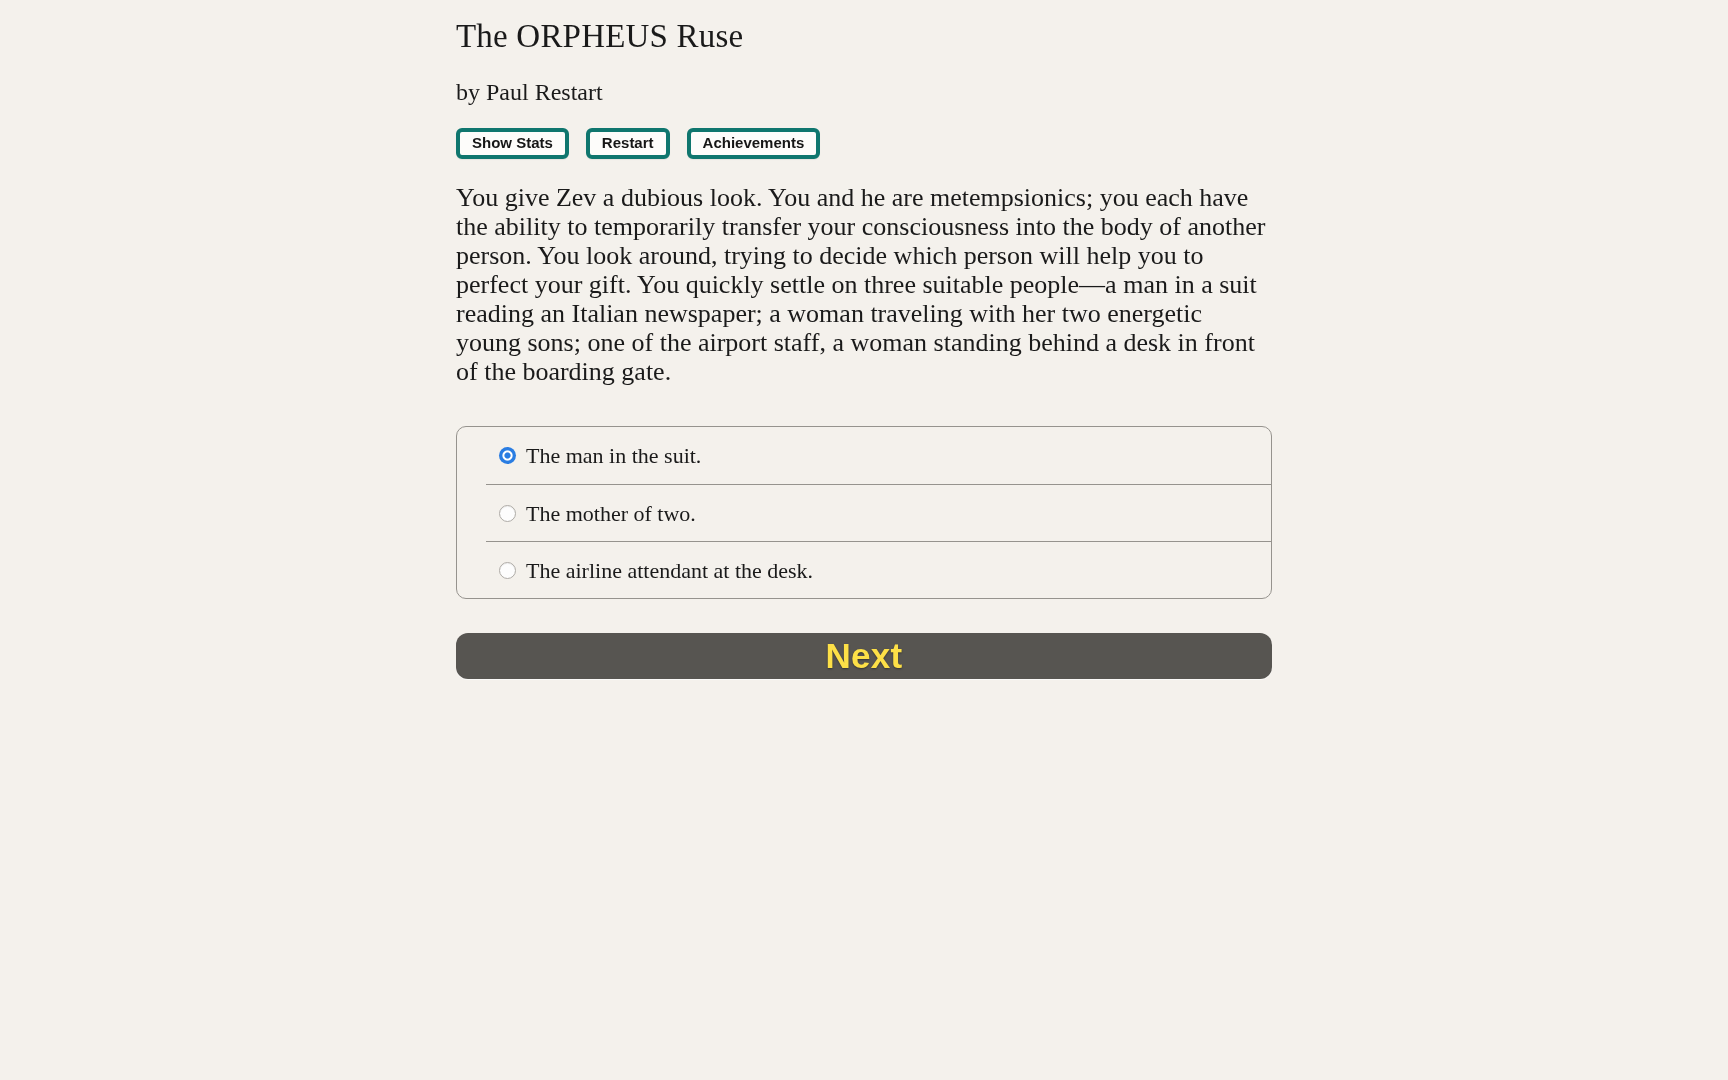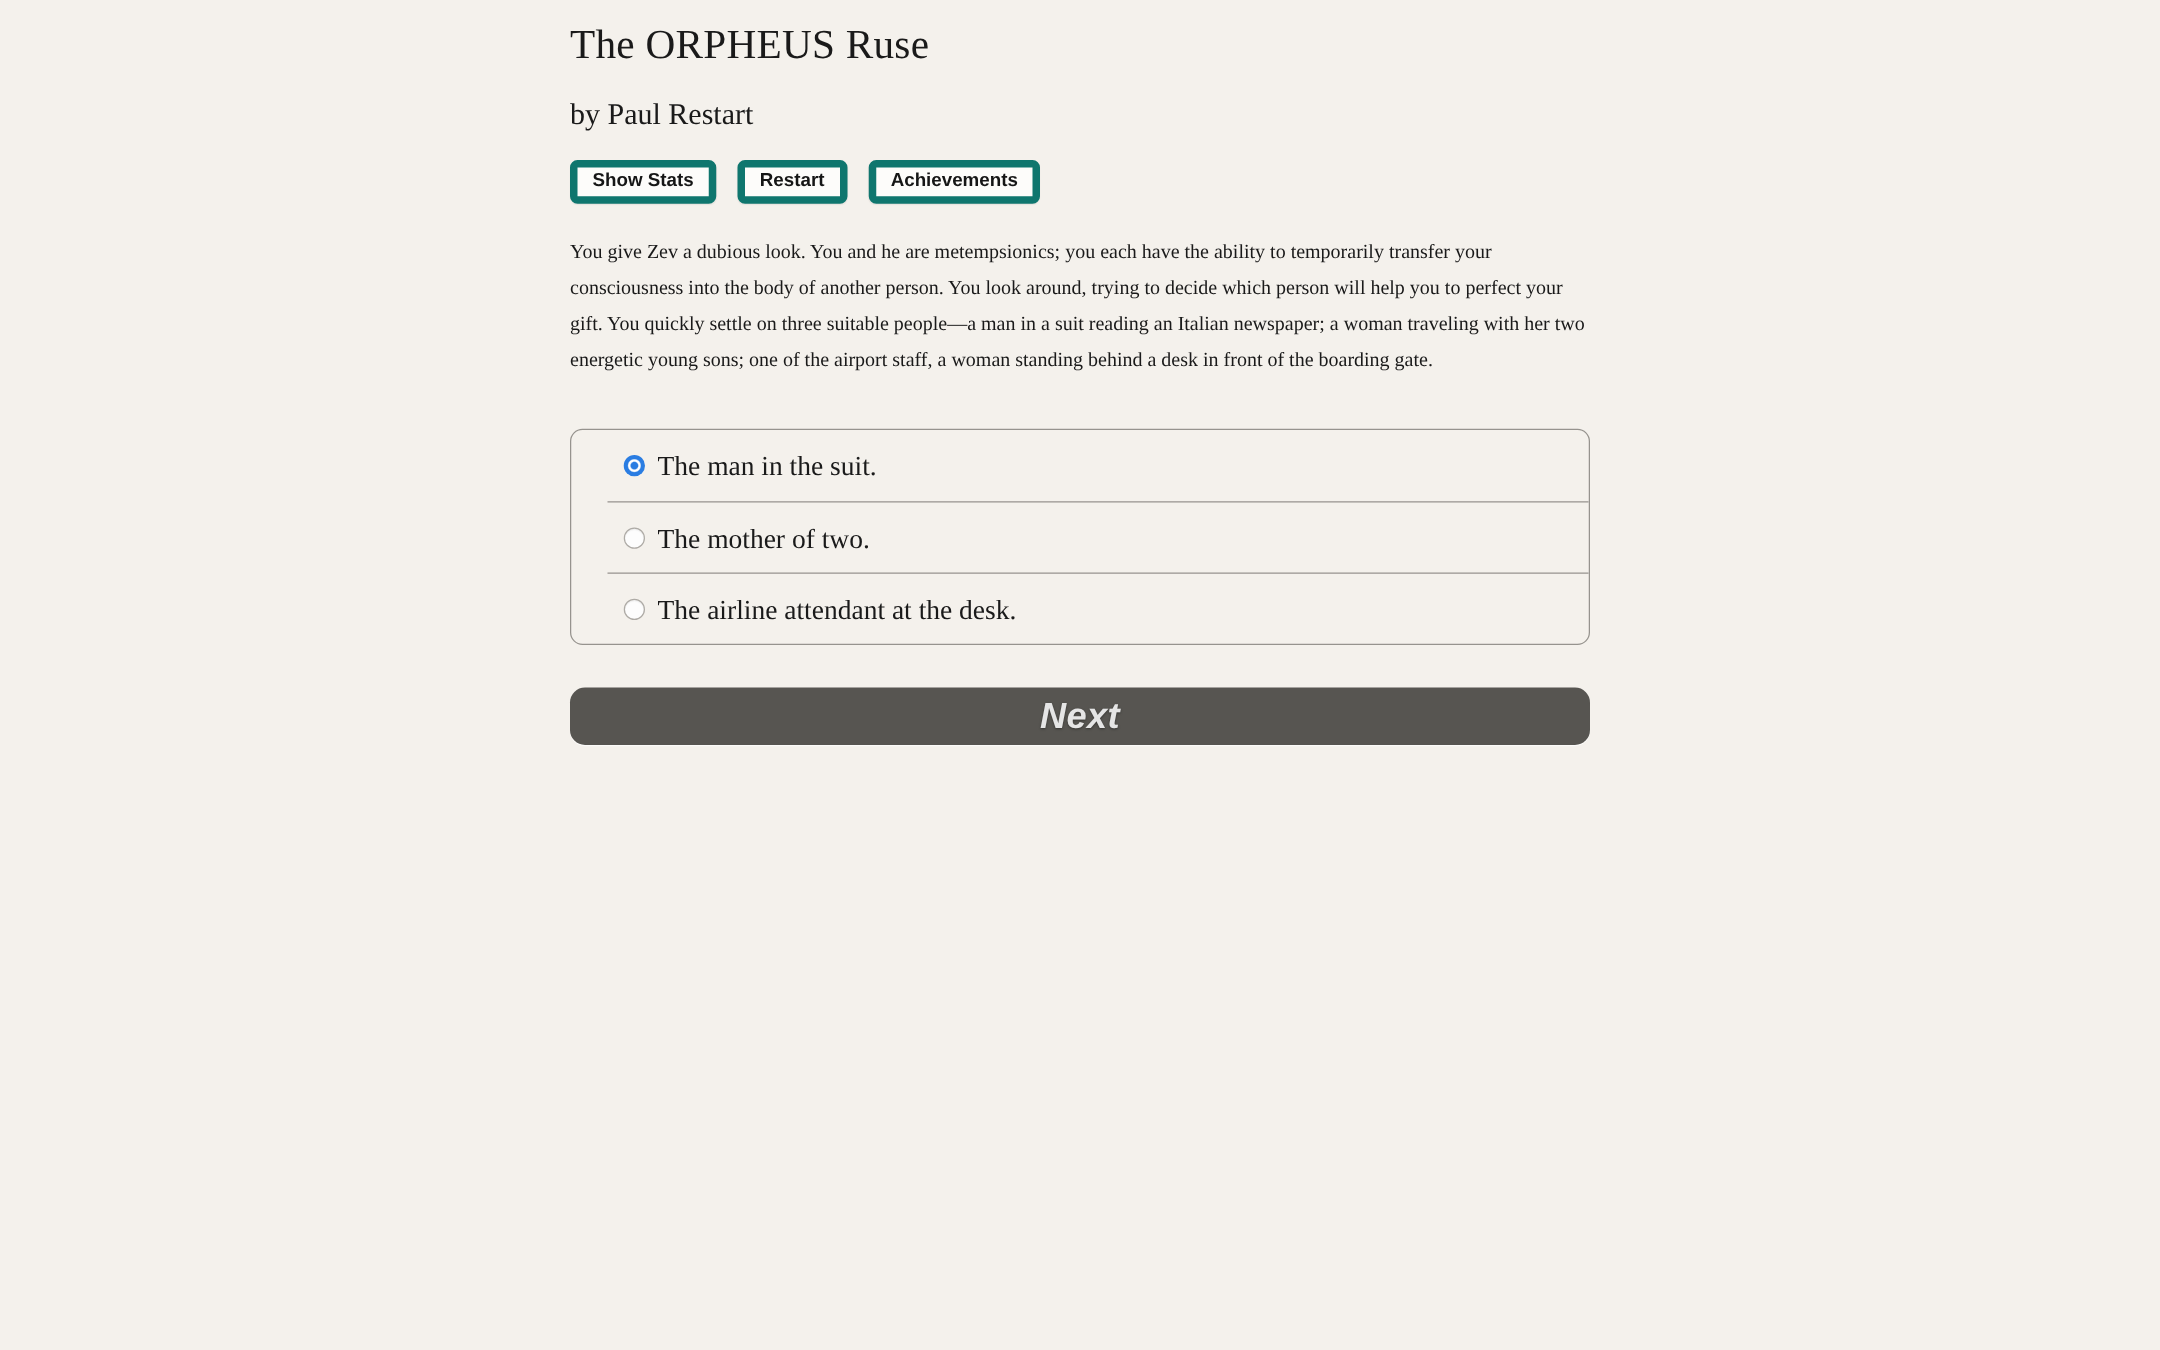--- a/index.html
+++ b/index.html
@@ -42,29 +42,29 @@
     display:flex;
     gap:17px;
     margin:22px 0 0;
   }
   .toolbar button{
     font-family:"Liberation Sans",sans-serif;
     font-size:15px;
     font-weight:700;
     color:#161616;
     background:#fdfcfa;
-    border:6px solid #0f766e;
+    border:4px solid #0f766e;
     border-radius:6px;
     padding:3px 12px 4px;
     line-height:16px;
     box-shadow:0 1px 1px rgba(0,0,0,.06);
     cursor:pointer;
   }
   .story{
-    font-size:16px;
+    font-size:26px;
     line-height:29px;
     margin:24px 0 0;
   }
   .choices{
     margin:40px 0 0;
     border:1px solid var(--box-border);
     border-radius:10px;
     overflow:hidden;
     padding-left:29px;
   }
@@ -101,29 +101,28 @@
     line-height:29px;
   }
   .next{
     display:block;
     width:100%;
     height:46px;
     margin:34px 0 0;
     border:none;
     border-radius:12px;
     background:var(--next-bg);
-    color:#e5e5e5;
+    color:#fde047;
     font-family:"Liberation Sans",sans-serif;
     font-weight:700;
-    font-size:29px;
+    font-size:35px;
     letter-spacing:.3px;
     text-shadow:0 1px 2px rgba(0,0,0,.4);
     box-shadow:0 1px 0 rgba(255,255,255,.65);
     cursor:pointer;
-    font-style:italic;
   }
 </style>
 </head>
 <body>
 
 <div class="page">
   <div class="main">
 
     <h1 class="title">The ORPHEUS Ruse</h1>
 

